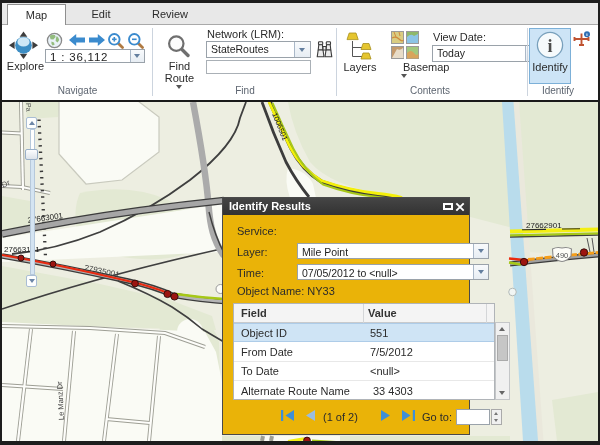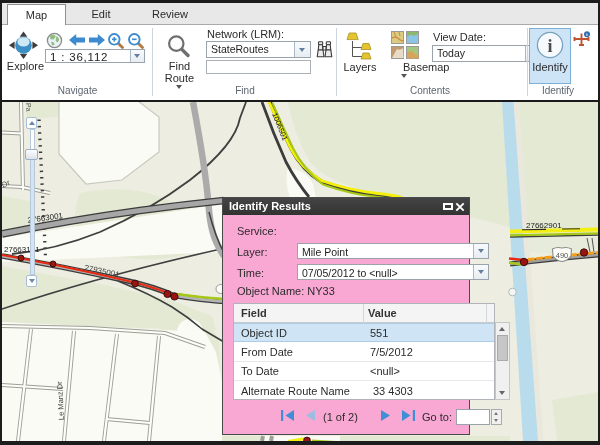--- a/index.html
+++ b/index.html
@@ -268,21 +268,21 @@
 <div class="a" style="left:29.5px;top:129px;width:5px;height:146px;background:#fff;border:1px solid #b6c8da"></div>
 <div class="a" style="left:30.5px;top:160px;width:3px;height:114px;background:#d4e4f2"></div>
 <div class="a" style="left:26px;top:117px;width:11px;height:12px;background:#fdfefe;border:1px solid #a9bdd4;border-radius:2px">
  <span style="position:absolute;left:1.5px;top:3px;width:0;height:0;border-left:3px solid transparent;border-right:3px solid transparent;border-bottom:4px solid #6d87a8"></span>
 </div>
 <div class="a" style="left:25px;top:149px;width:13px;height:11px;background:linear-gradient(#fcfdfe,#dde3ea);border:1px solid #9ab0c8;border-radius:2px"></div>
 <div class="a" style="left:26px;top:275px;width:11px;height:12px;background:#fdfefe;border:1px solid #a9bdd4;border-radius:2px">
  <span style="position:absolute;left:1.5px;top:3px;width:0;height:0;border-left:3px solid transparent;border-right:3px solid transparent;border-top:4px solid #6d87a8"></span>
 </div>
 
-<div class="a" style="left:222px;top:197px;width:248px;height:238px;background:#f9a8d4;border:1px solid #4a4a4a">
+<div class="a" style="left:222px;top:197px;width:248px;height:238px;background:#eab308;border:1px solid #4a4a4a">
  <div class="a" style="left:0;top:0;right:0;height:17px;background:linear-gradient(#454545,#323232);color:#fff;font-weight:bold;font-size:11px;line-height:17px;padding-left:6px">Identify Results
   <span class="a" style="right:16px;top:4.5px;width:10px;height:7.5px;border:2px solid #fff"></span>
   <svg class="a" style="right:4px;top:4px" width="10" height="10" viewBox="0 0 10 10">
         <path d="M1.3,1.3 L8.7,8.7 M8.7,1.3 L1.3,8.7" stroke="#fff" stroke-width="1.9"></path>
       </svg>
  </div>
  <div class="a t11" style="left:14px;top:27px">Service:</div>
  <div class="a t11" style="left:14px;top:48px">Layer:</div>
  <div class="a cmb" style="left:74px;top:45px;width:192px;height:16px">
       <span class="cmbtxt">Mile Point</span>

